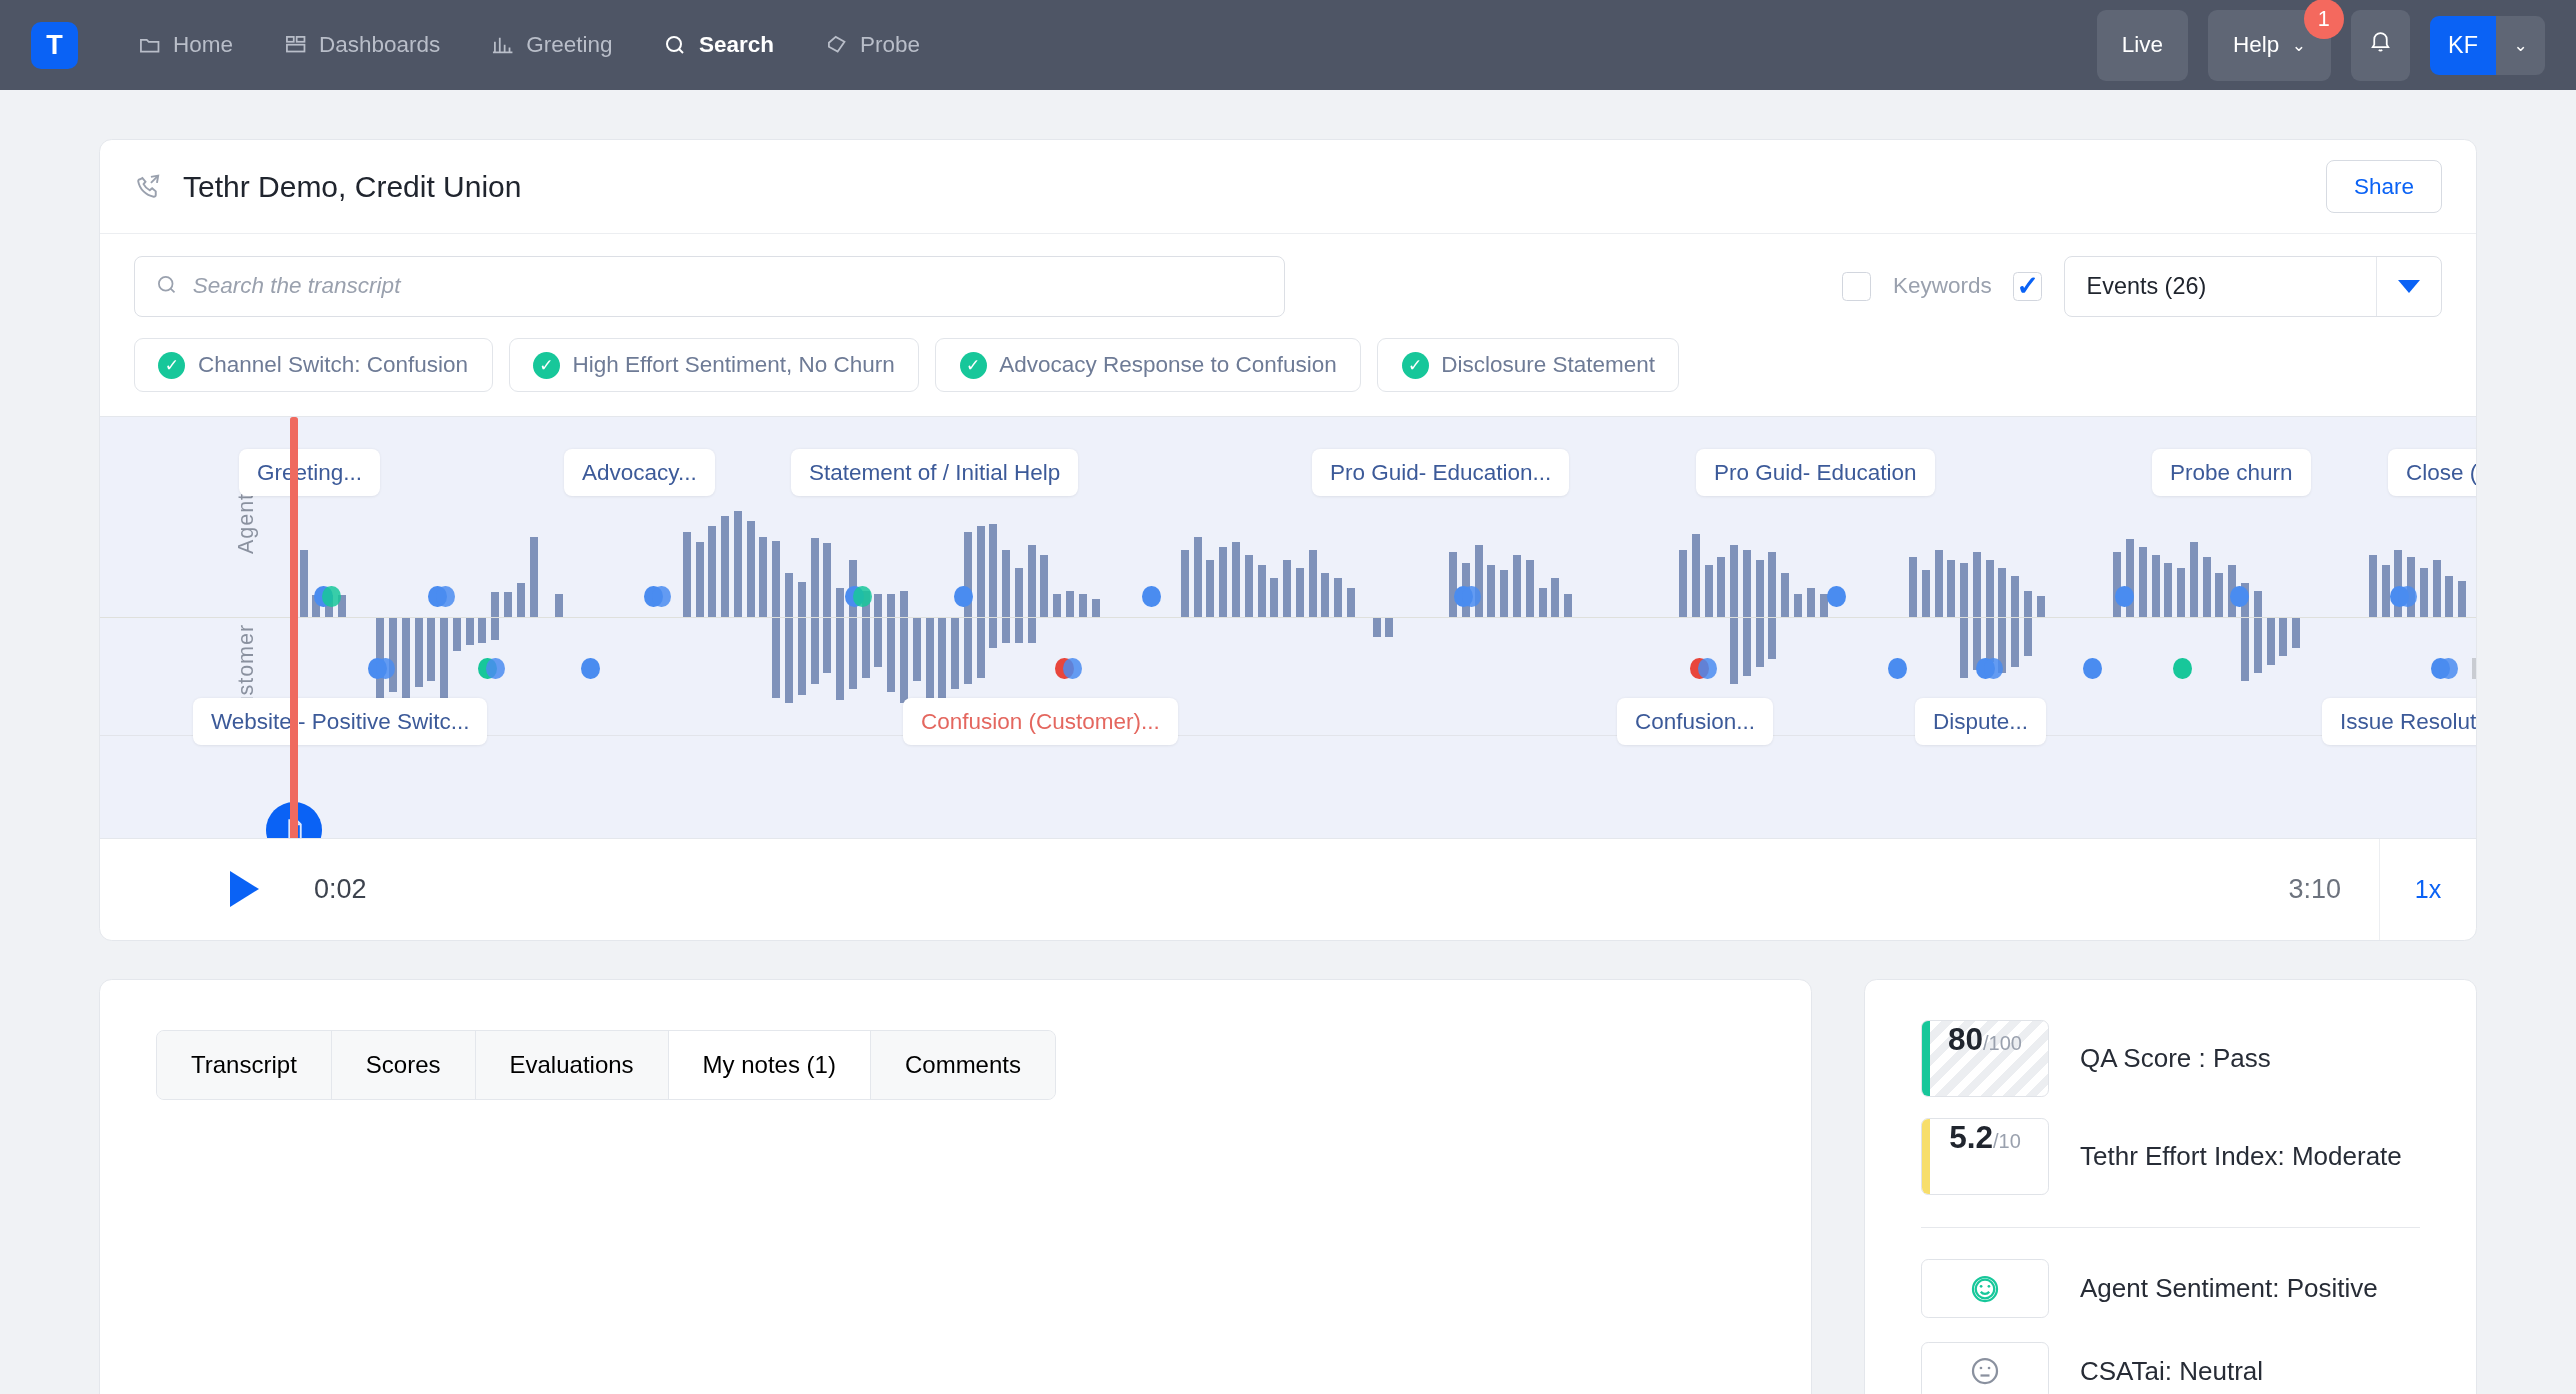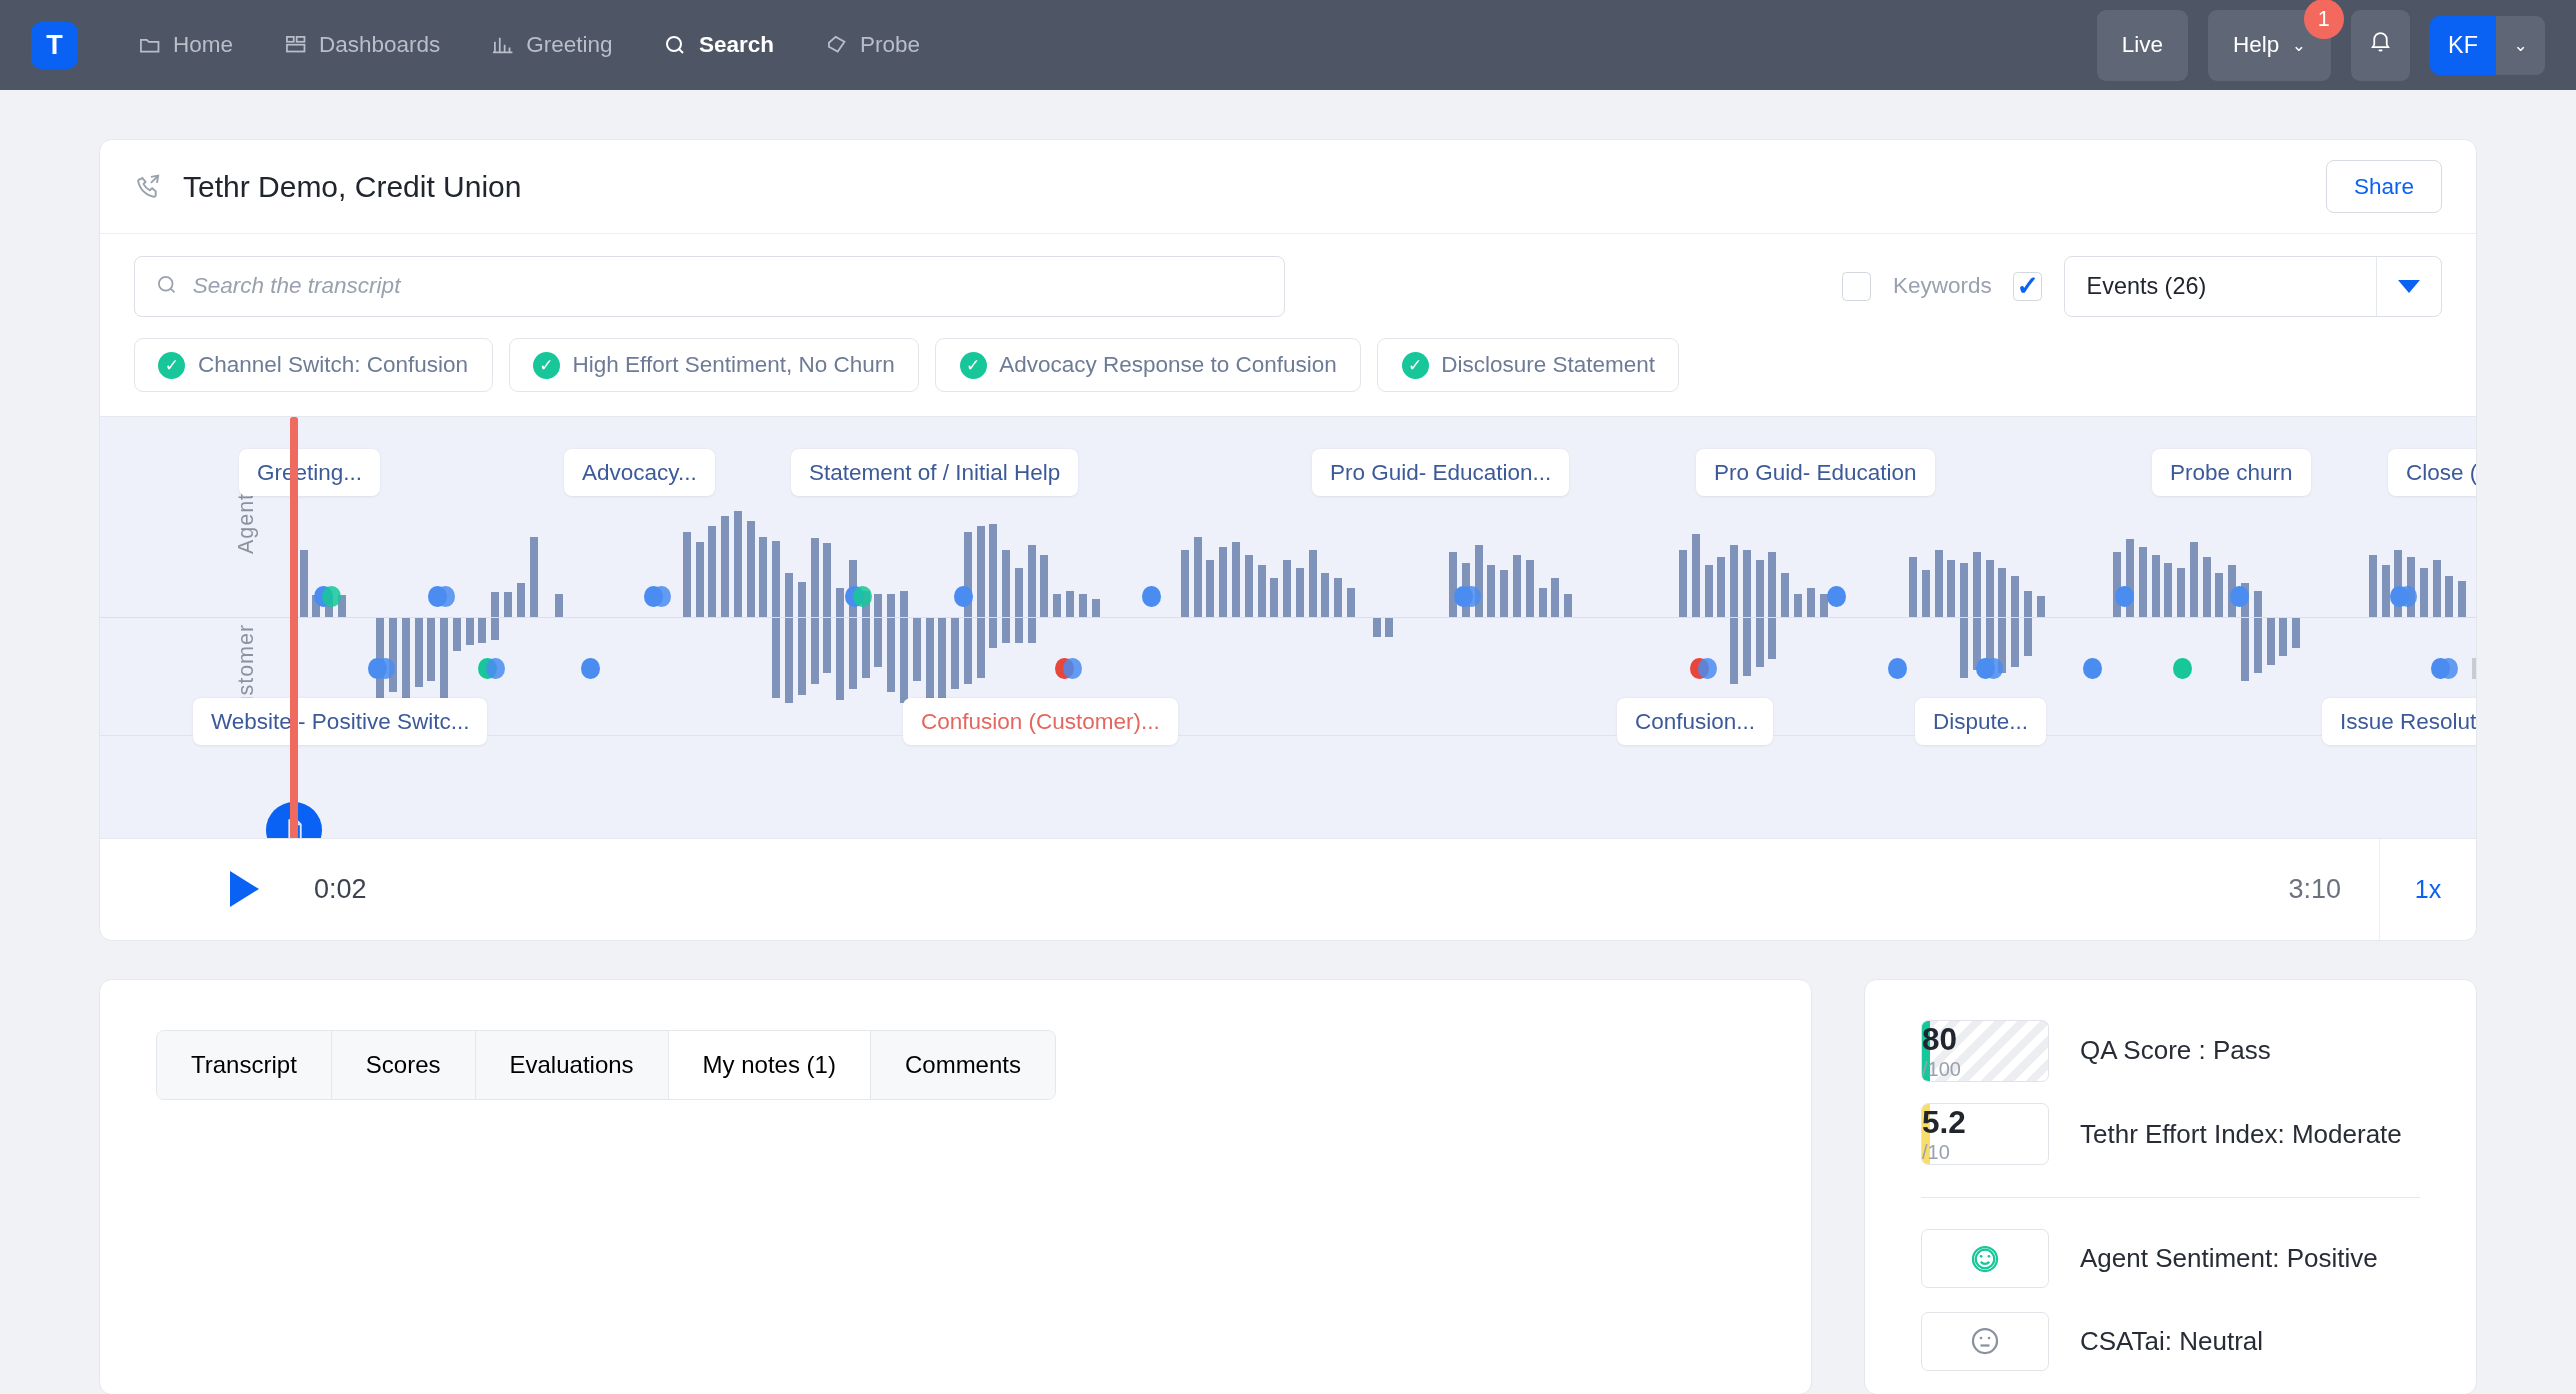--- a/index.html
+++ b/index.html
@@ -250,25 +250,24 @@
     flex: 0 0 auto;
   }
   .note-body { margin-left: 21.6px; }
   .note-time { font-size: 23.4px; color: #8a919f; }
   .note-text { font-size: 25px; color: #272c36; margin-top: 14.4px; }
   .note-ago { margin-left: auto; font-size: 23.4px; color: #8a919f; }
 
   
   .score-row { display: flex; align-items: center; margin: 0 0 21.6px 56px; }
   .score-box {
-    width: 128px; height: 62px; border: 0.9px solid #e0e3e8;
+    width: 128px; height: 77px; border: 0.9px solid #e0e3e8;
     border-radius: 7.2px; display: flex; align-items: baseline;
     justify-content: center; position: relative; overflow: hidden;
     background: #fff;
-    flex-direction: column;
   }
   .score-box.striped {
     background-image: repeating-linear-gradient(
       -45deg, #ffffff 0 8px, #eceef1 8px 16px);
   }
   .score-box::before {
     content: ""; position: absolute; left: 0; top: 0; bottom: 0; width: 8px;
   }
   .score-box.green::before { background: #17c79a; }
   .score-box.yellow::before { background: #f7de6b; }

